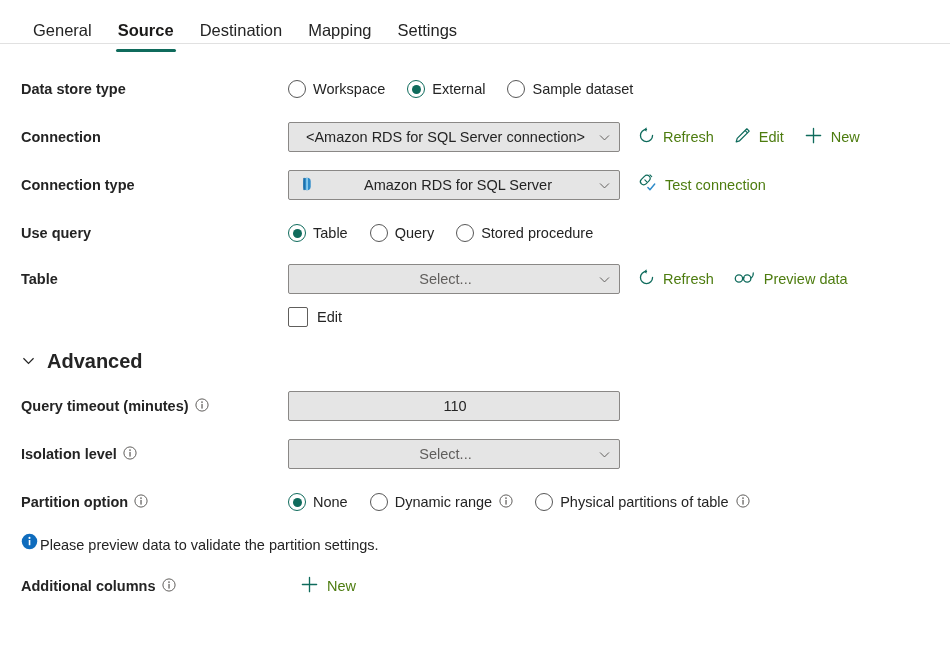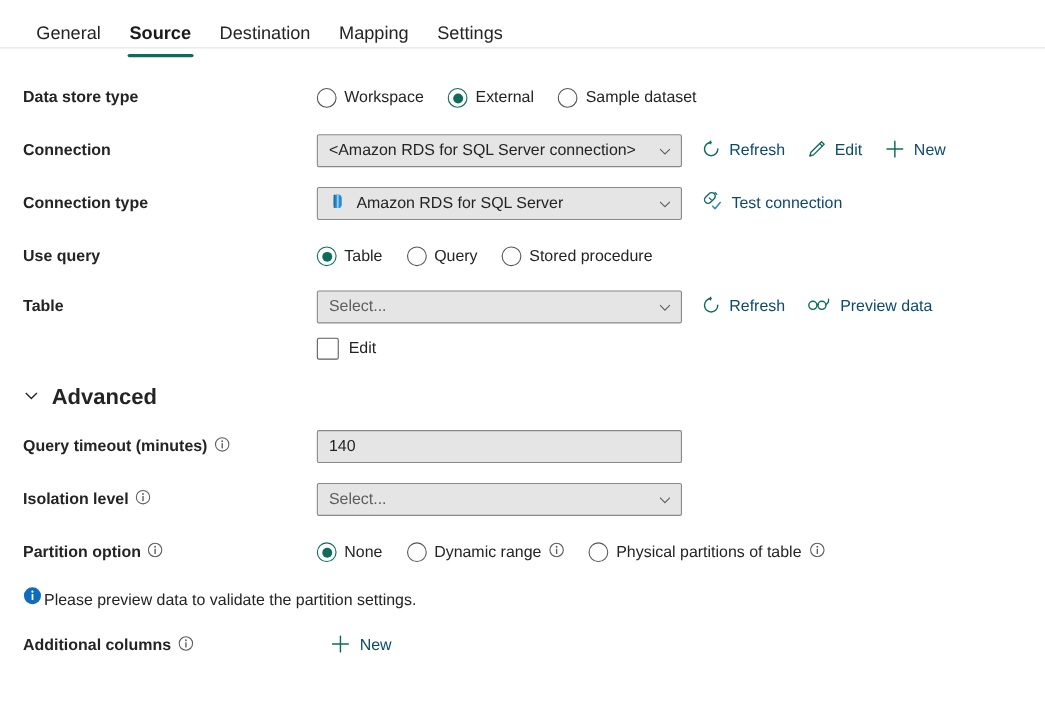--- a/index.html
+++ b/index.html
@@ -57,20 +57,21 @@
     color: #242424;
     display: flex;
     align-items: center;
     gap: 6px;
     flex: 0 0 288px;
   }
   .control {
     display: flex;
     align-items: center;
     flex: 1 1 auto;
+    text-align: center;
   }
 
   
   .radio-group { display: flex; align-items: center; }
   .radio {
     display: flex;
     align-items: center;
     gap: 7px;
     margin-right: 22px;
     cursor: pointer;
@@ -128,21 +129,21 @@
   .dbicon { flex: 0 0 16px; margin-right: 9px; display:block; }
 
   
   .cmds { display: flex; align-items: center; margin-left: 18px; }
   .cmd {
     display: flex;
     align-items: center;
     gap: 8px;
     margin-right: 20px;
     font-size: 14.5px;
-    color: #0c4a6e;
+    color: #4d7c0f;
     cursor: pointer;
     white-space: nowrap;
   }
   .cmd:last-child { margin-right: 0; }
   .cmd .gl { display: block; flex: 0 0 auto; }
 
   
   .cbwrap { display: flex; align-items: center; gap: 9px; cursor: pointer; }
   .cbox {
     width: 20px; height: 20px;
@@ -390,21 +391,21 @@
       <span class="info-o">
         <svg width="14" height="14" viewBox="0 0 14 14">
           <circle cx="7" cy="7" r="6.1" fill="none" stroke="#605e5c" stroke-width="1"></circle>
           <circle cx="7" cy="4.1" r="0.85" fill="#605e5c"></circle>
           <rect x="6.4" y="5.9" width="1.25" height="4.7" fill="#605e5c"></rect>
         </svg>
       </span>
     </div>
     <div class="control">
       <div class="field w330">
-        <span class="txt">140</span>
+        <span class="txt">110</span>
       </div>
     </div>
   </div>
 
   <div class="sp-18"></div>
   <div class="row">
     <div class="label">
       <span>Isolation level</span>
       <span class="info-o">
         <svg width="14" height="14" viewBox="0 0 14 14">

